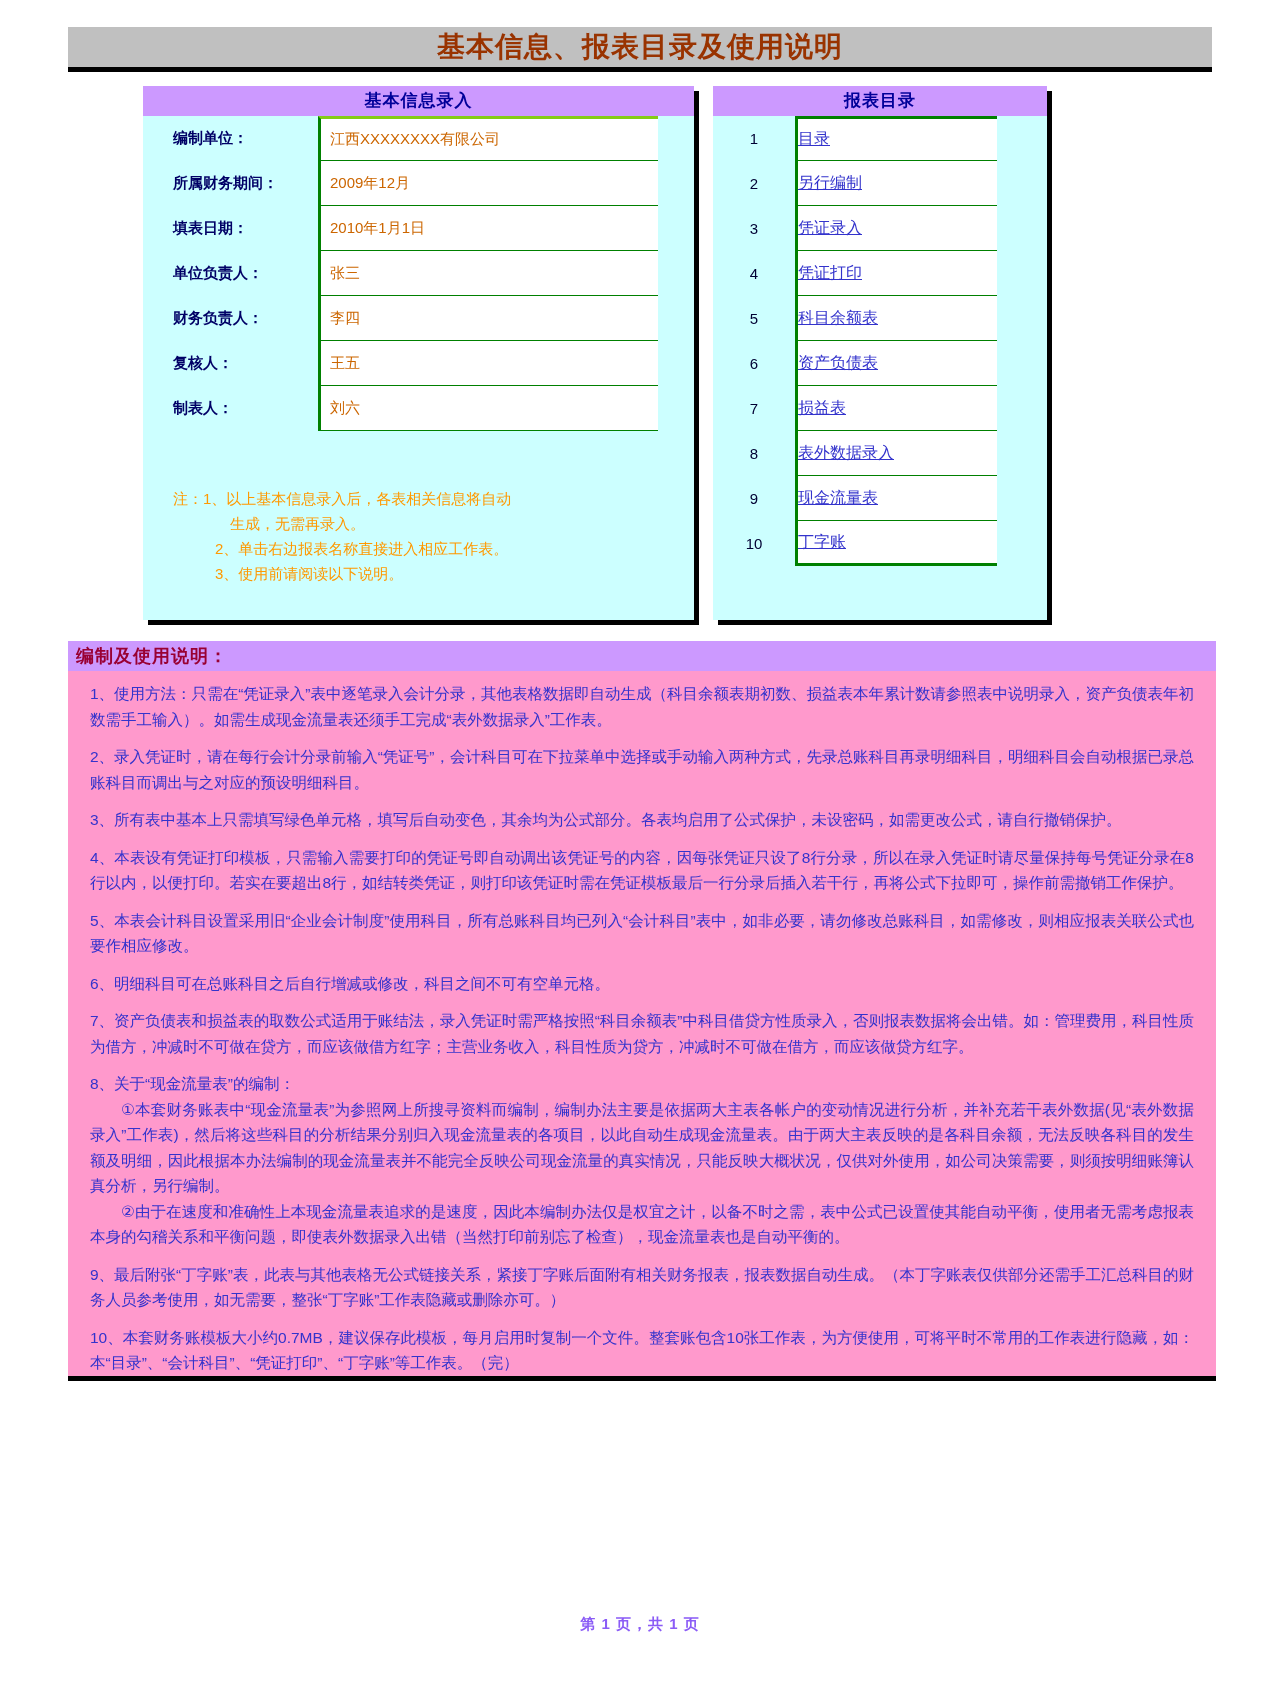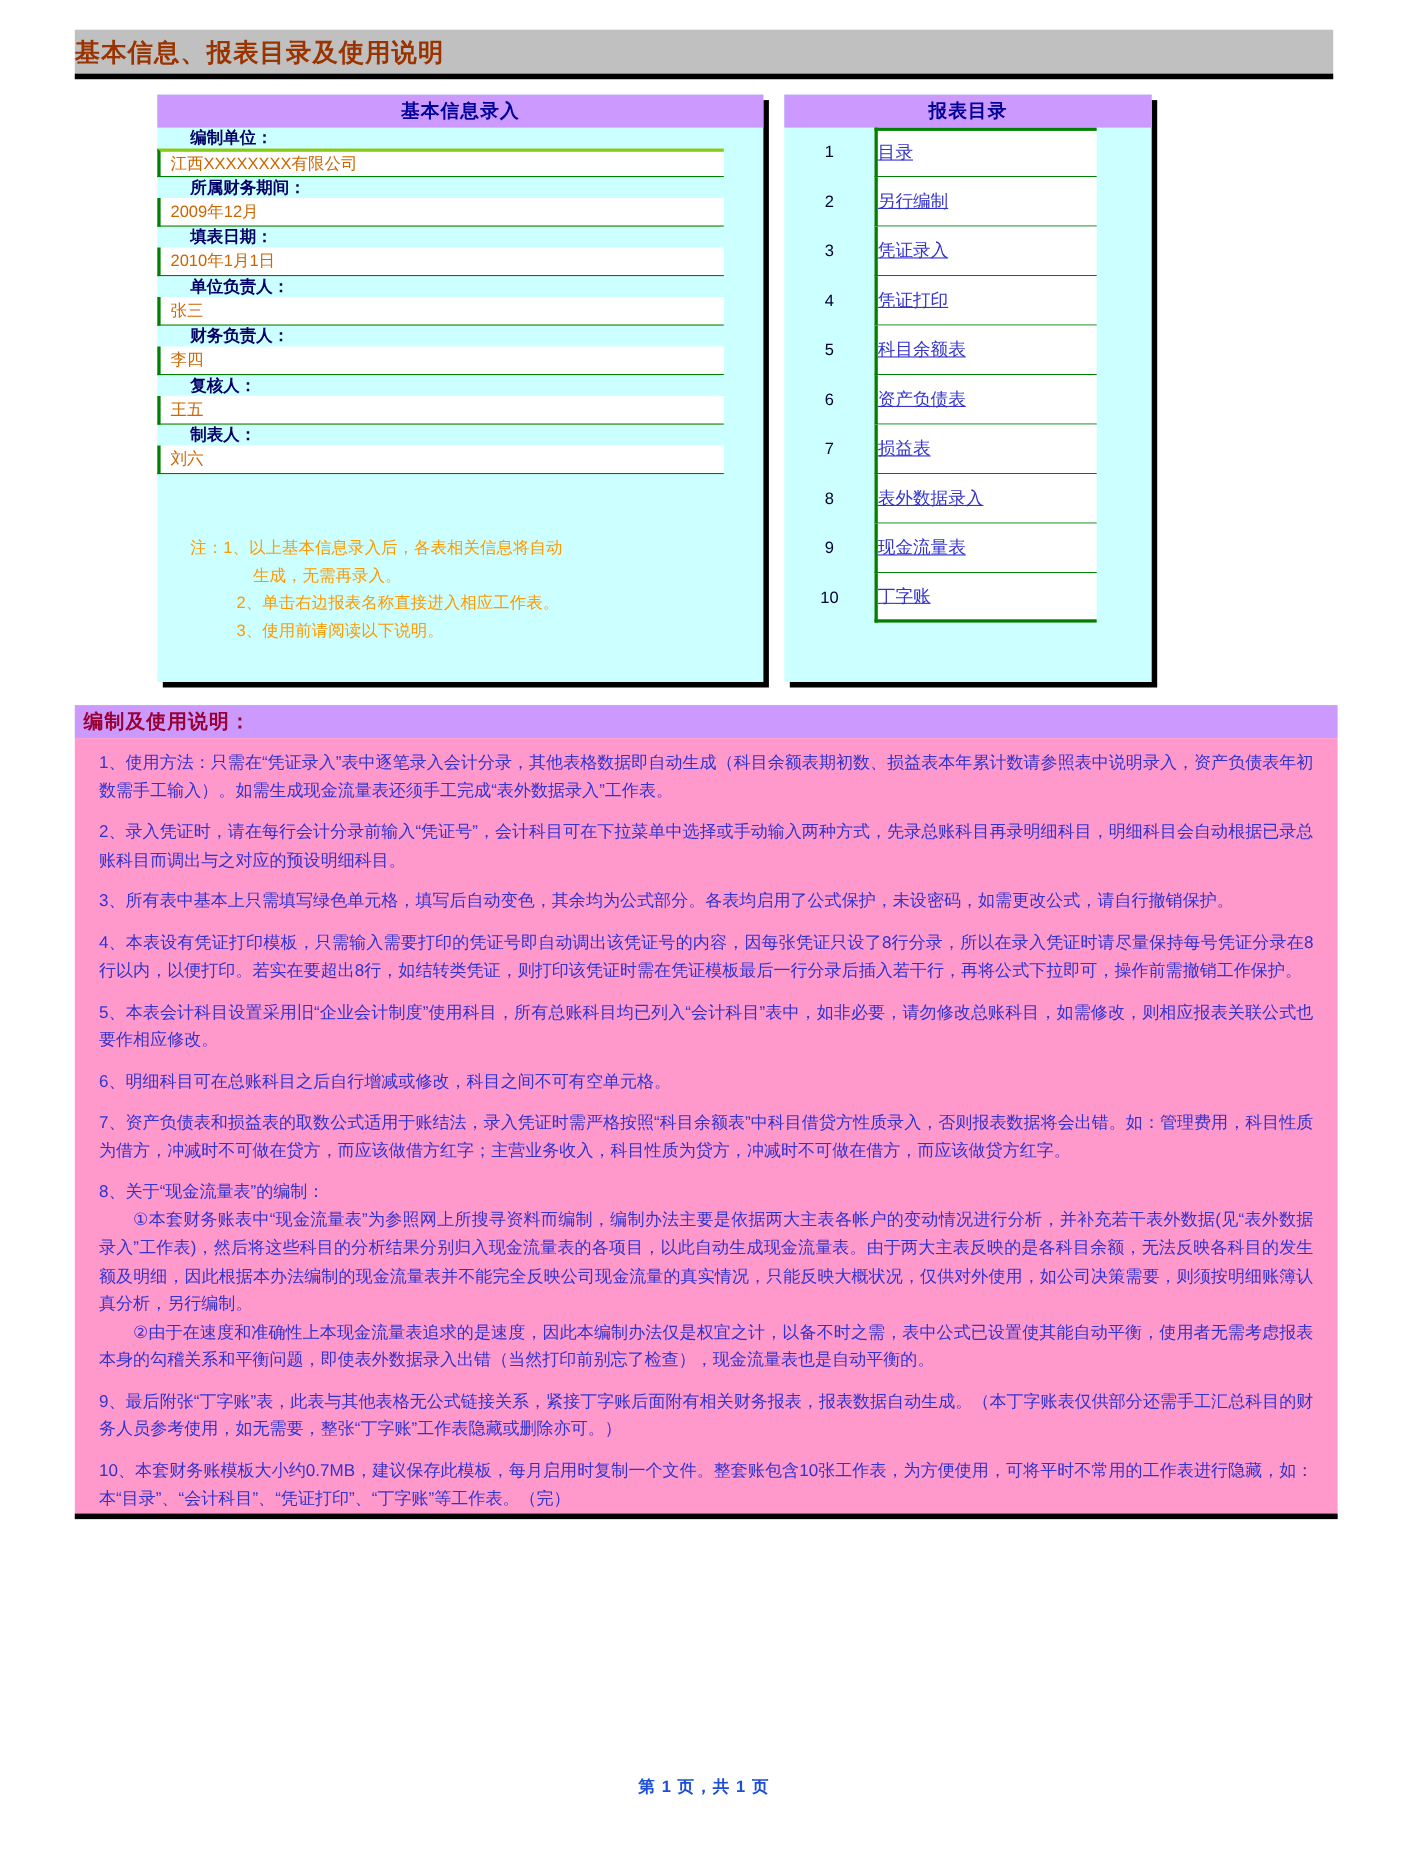--- a/index.html
+++ b/index.html
@@ -23,21 +23,22 @@
     width: 1144px;
     height: 40px;
     background: #c0c0c0;
     border-bottom: 5px solid #000000;
     box-sizing: content-box;
   }
   .title-text {
     width: 100%;
     height: 40px;
     line-height: 40px;
-    font-size: 23px;
+    text-align: center;
+    font-size: 28px;
     font-weight: bold;
     color: #993300;
     letter-spacing: 1px;
     white-space: nowrap;
   }
 
   
   .panels {
     position: absolute;
     left: 143px;
@@ -67,21 +68,20 @@
 
   
   .form-body {
     padding: 0;
     position: relative;
   }
   .form-row {
     display: flex;
     align-items: stretch;
     height: 45px;
-    flex-direction: column;
   }
   .form-label {
     width: 175px;
     padding-left: 30px;
     box-sizing: border-box;
     font-size: 15px;
     font-weight: bold;
     color: #000066;
     display: flex;
     align-items: center;
@@ -189,21 +189,21 @@
 
   
   .footer {
     position: absolute;
     left: 0;
     top: 1615px;
     width: 1280px;
     text-align: center;
     font-size: 15px;
     font-weight: bold;
-    color: #1d4ed8;
+    color: #8b5cf6;
     letter-spacing: 1px;
   }
 </style>
 </head>
 <body>
 
 <div class="title-wrap">
   <div class="title-text">基本信息、报表目录及使用说明</div>
 </div>
 

